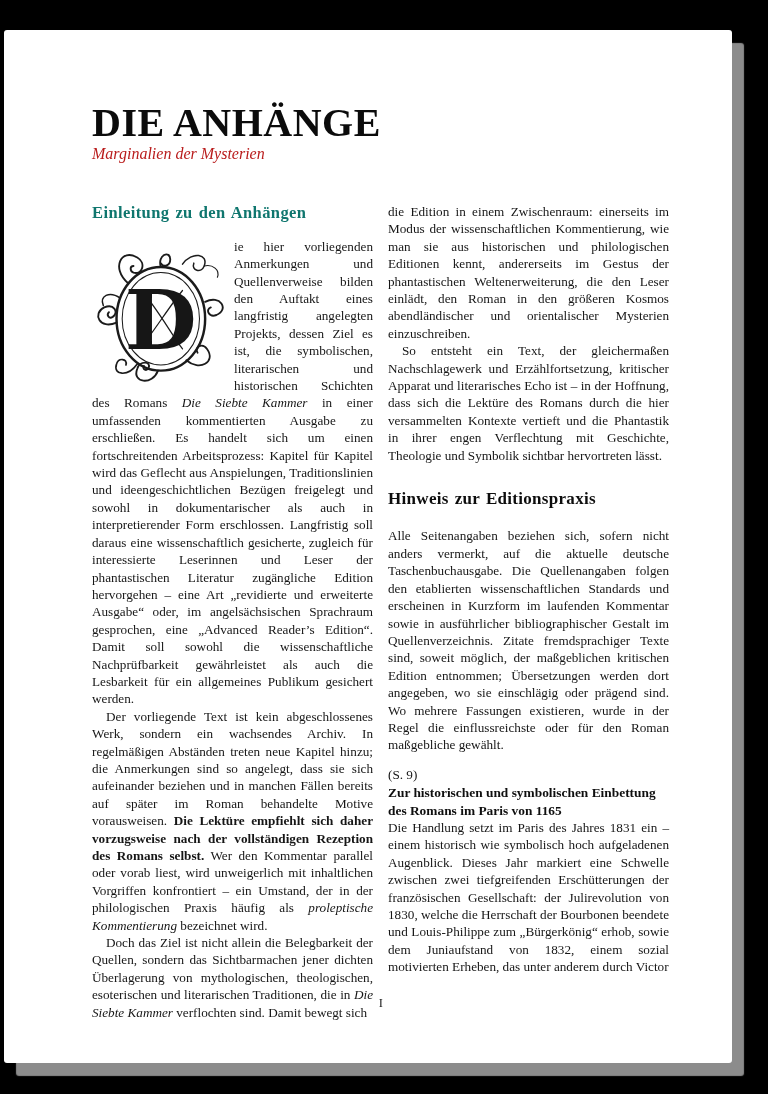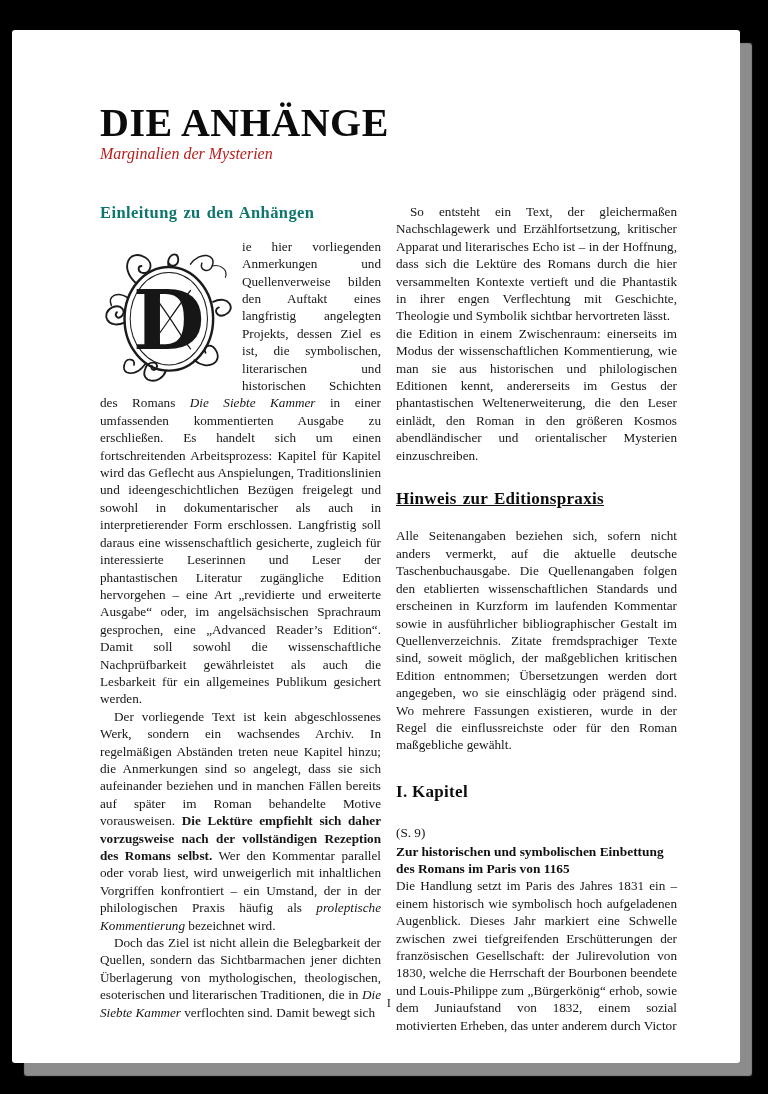--- a/index.html
+++ b/index.html
@@ -6,21 +6,21 @@
   html,body{margin:0;padding:0;}
   body{
     width:768px;height:1094px;
     background:#000;
     overflow:hidden;
     font-family:"Liberation Serif", serif;
     position:relative;
   }
   .paper{
     position:absolute;
-    left:12px;top:30px;
+    left:4px;top:30px;
     width:728px;height:1033px;
     background:#ffffff;
     border-radius:3px;
     box-shadow:12px 13px 1px #8c8c8c;
     box-sizing:border-box;
     padding:72px 62px 0 88px;
     color:#141414;
   }
   .doc-title{
     font-size:40px;
@@ -71,21 +71,20 @@
     margin:3px 10px 2px 0;
   }
   .h2-right{
     font-size:17px;
     font-weight:bold;
     letter-spacing:.3px;
     word-spacing:1.5px;
     color:#0d0d0d;
     margin:25px 0 18px 0;
     line-height:1.2;
-    text-decoration:underline;
   }
   .h2-kapitel{
     font-size:17px;
     font-weight:bold;
     letter-spacing:.3px;
     color:#0d0d0d;
     margin:28px 0 22px 0;
     line-height:1.2;
   }
   .page-ref{
@@ -154,27 +153,26 @@
           </g>
           <text x="73" y="112" text-anchor="middle" font-family="'DejaVu Serif','Liberation Serif',serif" font-size="88" font-weight="bold" fill="#161616">D</text>
         </svg><span><span>ie hier vorliegenden Anmerkungen und Quellenverweise bilden den Auftakt eines langfristig angelegten Projekts, dessen Ziel es ist, die symbolischen, literarischen und historischen Schichten des Romans </span><span class="seg-i">Die Siebte Kammer</span><span> in einer umfassenden kommentierten Ausgabe zu erschließen. Es handelt sich um einen fortschreitenden Arbeitsprozess: Kapitel für Kapitel wird das Geflecht aus Anspielungen, Traditionslinien und ideengeschichtlichen Bezügen freigelegt und sowohl in dokumentarischer als auch in interpretierender Form erschlossen. Langfristig soll daraus eine wissenschaftlich gesicherte, zugleich für interessierte Leserinnen und Leser der phantastischen Literatur zugängliche Edition hervorgehen – eine Art „revidierte und erweiterte Ausgabe“ oder, im angelsächsischen Sprachraum gesprochen, eine „Advanced Reader’s Edition“. Damit soll sowohl die wissenschaftliche Nachprüfbarkeit gewährleistet als auch die Lesbarkeit für ein allgemeines Publikum gesichert werden.</span></span>
       </p>
 
       <p class="body-text indent"><span>Der vorliegende Text ist kein abgeschlossenes Werk, sondern ein wachsendes Archiv. In regelmäßigen Abständen treten neue Kapitel hinzu; die Anmerkungen sind so angelegt, dass sie sich aufeinander beziehen und in manchen Fällen bereits auf später im Roman behandelte Motive vorausweisen. </span><span class="seg-b">Die Lektüre empfiehlt sich daher vorzugsweise nach der vollständigen Rezeption des Romans selbst.</span><span> Wer den Kommentar parallel oder vorab liest, wird unweigerlich mit inhaltlichen Vorgriffen konfrontiert – ein Umstand, der in der philologischen Praxis häufig als </span><span class="seg-i">proleptische Kommentierung</span><span> bezeichnet wird.</span></p>
       <p class="body-text indent"><span>Doch das Ziel ist nicht allein die Belegbarkeit der Quellen, sondern das Sichtbarmachen jener dichten Überlagerung von mythologischen, theologischen, esoterischen und literarischen Traditionen, die in </span><span class="seg-i">Die Siebte Kammer</span><span> verflochten sind. Damit bewegt sich</span></p>
     </div>
 
     <div class="col">
+      <p class="body-text"><span>die Edition in einem Zwischenraum: einerseits im Modus der wissenschaftlichen Kommentierung, wie man sie aus historischen und philologischen Editionen kennt, andererseits im Gestus der phantastischen Weltenerweiterung, die den Leser einlädt, den Roman in den größeren Kosmos abendländischer und orientalischer Mysterien einzuschreiben.</span></p>
       <p class="body-text indent"><span>So entsteht ein Text, der gleichermaßen Nachschlagewerk und Erzählfortsetzung, kritischer Apparat und literarisches Echo ist – in der Hoffnung, dass sich die Lektüre des Romans durch die hier versammelten Kontexte vertieft und die Phantastik in ihrer engen Verflechtung mit Geschichte, Theologie und Symbolik sichtbar hervortreten lässt.</span></p>
-      <p class="body-text"><span>die Edition in einem Zwischenraum: einerseits im Modus der wissenschaftlichen Kommentierung, wie man sie aus historischen und philologischen Editionen kennt, andererseits im Gestus der phantastischen Weltenerweiterung, die den Leser einlädt, den Roman in den größeren Kosmos abendländischer und orientalischer Mysterien einzuschreiben.</span></p>
 
       <h2 class="h2-right">Hinweis zur Editionspraxis</h2>
       <p class="body-text"><span>Alle Seitenangaben beziehen sich, sofern nicht anders vermerkt, auf die aktuelle deutsche Taschenbuchausgabe. Die Quellenangaben folgen den etablierten wissenschaftlichen Standards und erscheinen in Kurzform im laufenden Kommentar sowie in ausführlicher bibliographischer Gestalt im Quellenverzeichnis. Zitate fremdsprachiger Texte sind, soweit möglich, der maßgeblichen kritischen Edition entnommen; Übersetzungen werden dort angegeben, wo sie einschlägig oder prägend sind. Wo mehrere Fassungen existieren, wurde in der Regel die einflussreichste oder für den Roman maßgebliche gewählt.</span></p>
 
-      <h2 class="h2-kapitel">I. Kapitel</h2>
       <p class="page-ref">(S. 9)</p>
       <p class="bold-subheading">Zur historischen und symbolischen Einbettung des Romans im Paris von 1165</p>
       <p class="body-text"><span>Die Handlung setzt im Paris des Jahres 1831 ein – einem historisch wie symbolisch hoch aufgeladenen Augenblick. Dieses Jahr markiert eine Schwelle zwischen zwei tiefgreifenden Erschütterungen der französischen Gesellschaft: der Julirevolution von 1830, welche die Herrschaft der Bourbonen beendete und Louis-Philippe zum „Bürgerkönig“ erhob, sowie dem Juniaufstand von 1832, einem sozial motivierten Erheben, das unter anderem durch Victor</span></p>
     </div>
 
   </div>
 
   <div class="folio">I</div>
 </div>
 

